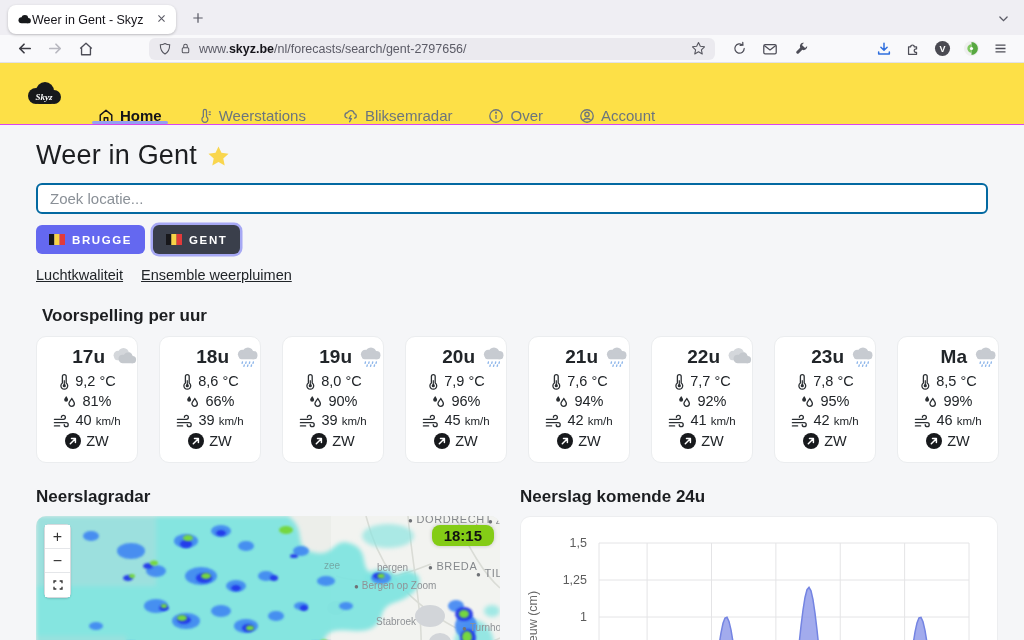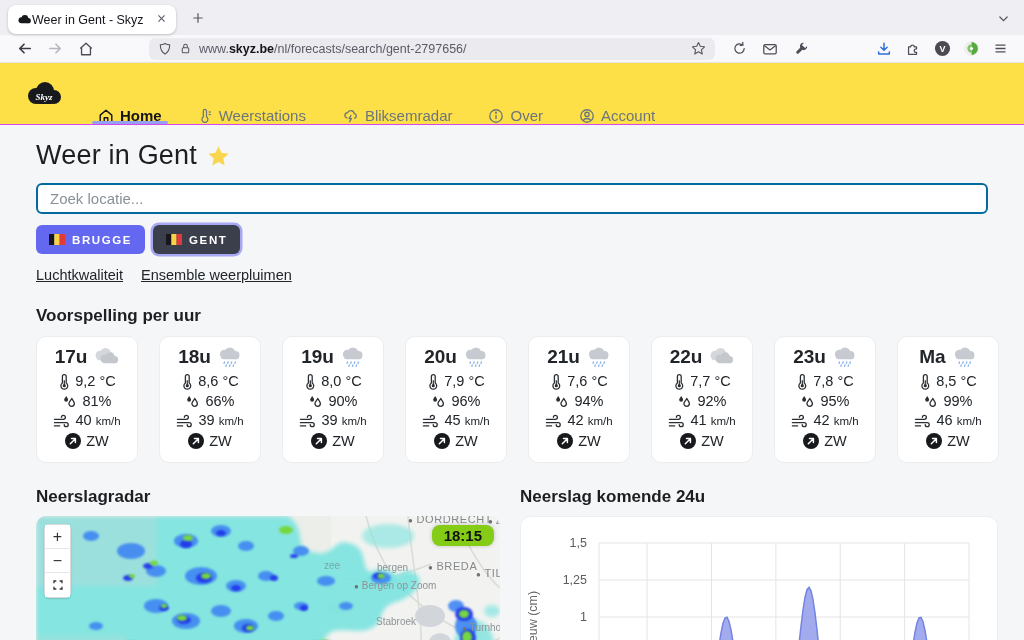--- a/index.html
+++ b/index.html
@@ -39,25 +39,25 @@
   .page-title { font-size:27px; font-weight:500; color:#1c1e21; letter-spacing:.2px; }
   .search-input { width:952px; height:31px; border:2px solid #0369a1; border-radius:6px; background:#fff; padding:0 12px; font-size:15px; color:#212529; font-family:"Liberation Sans",sans-serif; }
   .search-input::placeholder { color:#8a9097; }
   .btn-row { display:flex; gap:8px; margin:11px 0 0; }
   .loc-btn { height:29px; border:none; border-radius:6px; padding:0 13px; display:inline-flex; align-items:center; gap:7px;
              font-size:11.5px; font-weight:700; letter-spacing:1.6px; color:#fff; background:#6468f0; cursor:pointer; font-family:"Liberation Sans",sans-serif; }
   .loc-btn.active { background:#3a3f4b; box-shadow:0 0 0 2.5px rgba(100,104,240,.55); }
   .links-row { display:flex; gap:18px; margin:13px 0 0; }
   .links-row a { font-size:14.5px; color:#212529; text-decoration:underline; }
   .sec-heading { font-size:17px; font-weight:600; color:#1c1e21; }
-  .hourly-heading { margin:23px 0 10px; }
+  .hourly-heading { margin:23px 6px 10px; }
 
   .hourly-row { display:flex; gap:21px; width:966px; }
   .hcard { width:102px; flex:none; background:#fff; border:1px solid #ebedef; border-radius:10px; padding:9px 0 11px; text-align:center; font-size:14.5px; color:#212529; }
-  .hcard .hour { font-size:19px; font-weight:600; display:flex; justify-content:center; align-items:center; gap:5px; margin-bottom:4px; }
+  .hcard .hour { font-size:19px; font-weight:600; display:flex; justify-content:flex-end; align-items:center; gap:5px; margin-bottom:4px; }
   .hrow { display:flex; justify-content:center; align-items:center; gap:5px; line-height:19.5px; }
   .hrow .unit { font-size:11.5px; }
   .mi { display:flex; }
 
   
   .bottom { display:flex; gap:20px; margin-top:24px; }
   .bcol h2 { margin-bottom:9px; }
   .map-card { width:464px; height:163px; border-radius:10px 10px 0 0; overflow:hidden; position:relative; background:#edefeb; }
   .map-svg { position:absolute; inset:0; }
   .city { position:absolute; font-size:10px; color:#8f9296; white-space:nowrap; pointer-events:none; }

